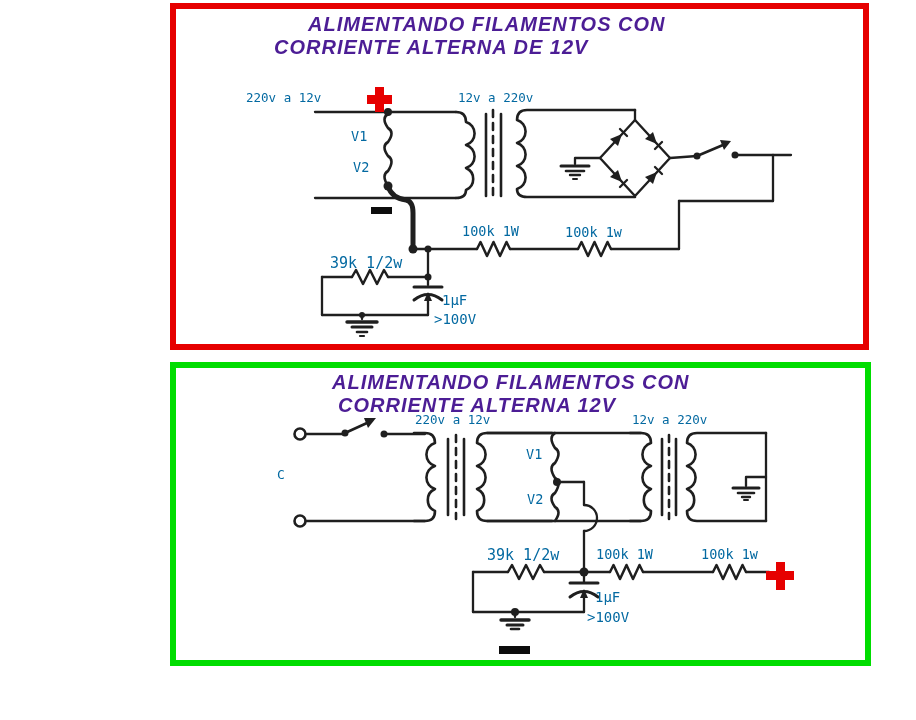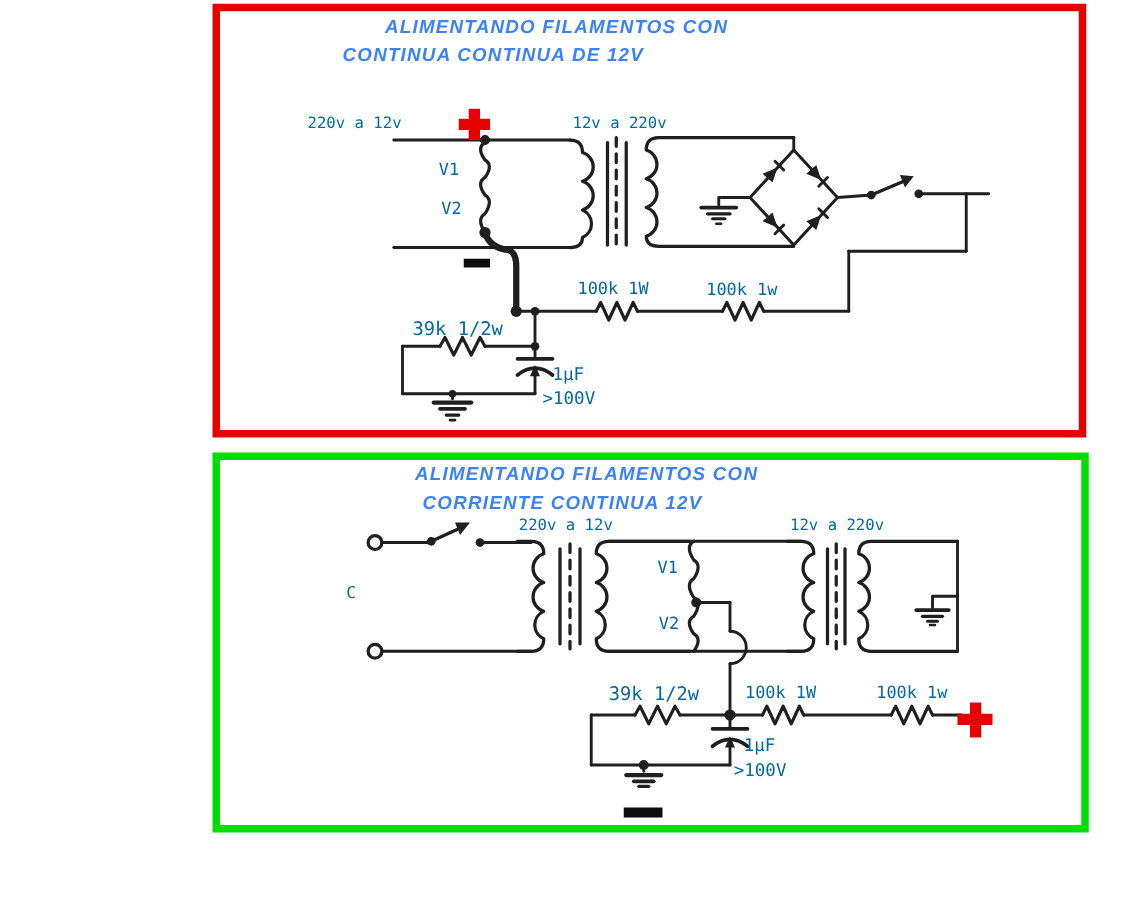--- a/index.html
+++ b/index.html
@@ -2,21 +2,21 @@
 <html><head>
 <meta charset="utf-8">
 <style>
   html,body{margin:0;padding:0;background:#ffffff;}
   .stage{position:relative;width:916px;height:720px;background:#ffffff;overflow:hidden;
          font-family:"Liberation Sans",sans-serif;}
   .stage svg{position:absolute;left:0;top:0;}
   .lbl{position:absolute;white-space:nowrap;color:#0369a1;
        font-family:"DejaVu Sans Mono","Liberation Mono",monospace;}
   .title{position:absolute;white-space:nowrap;font-family:"Liberation Sans",sans-serif;
-         font-weight:bold;font-style:italic;color:#3b82f6;font-size:15px;letter-spacing:1px;}
+         font-weight:bold;font-style:italic;color:#4c1d95;font-size:20px;letter-spacing:1px;}
 </style>
 </head>
 <body>
 
 <div class="stage">
 
 <svg width="916" height="720" viewBox="0 0 916 720">
 
   <rect x="173" y="6" width="693" height="341" fill="none" stroke-width="6" stroke="#e60000"></rect>
   <rect x="173" y="365" width="695" height="298" fill="none" stroke-width="6" stroke="#00dd00"></rect>
@@ -188,34 +188,34 @@
   </g>
 
   <g fill="#e60000">
     <rect x="776" y="562" width="9" height="28"></rect>
     <rect x="766" y="571" width="28" height="9"></rect>
   </g>
   <rect x="499" y="646" width="31" height="8" fill="#0d0d0d"></rect>
 </svg>
 
   <div class="title" style="left:308px;top:13px;">ALIMENTANDO FILAMENTOS CON</div>
-  <div class="title" style="left:274px;top:36px;">CONTINUA CONTINUA DE 12V</div>
+  <div class="title" style="left:274px;top:36px;">CORRIENTE ALTERNA DE 12V</div>
 
   <div class="lbl" style="left:246px;top:90px;font-size:12.5px;">220v a 12v</div>
   <div class="lbl" style="left:458px;top:90px;font-size:12.5px;">12v a 220v</div>
   <div class="lbl" style="left:351px;top:128px;font-size:13.5px;">V1</div>
   <div class="lbl" style="left:353px;top:159px;font-size:13.5px;">V2</div>
   <div class="lbl" style="left:462px;top:223px;font-size:13.5px;">100k 1W</div>
   <div class="lbl" style="left:565px;top:224px;font-size:13.5px;">100k 1w</div>
   <div class="lbl" style="left:330px;top:254px;font-size:15px;">39k 1/2w</div>
   <div class="lbl" style="left:442px;top:292px;font-size:14px;">1µF</div>
   <div class="lbl" style="left:434px;top:311px;font-size:14px;">&gt;100V</div>
 
   <div class="title" style="left:332px;top:371px;">ALIMENTANDO FILAMENTOS CON</div>
-  <div class="title" style="left:338px;top:394px;">CORRIENTE CONTINUA 12V</div>
+  <div class="title" style="left:338px;top:394px;">CORRIENTE ALTERNA 12V</div>
 
   <div class="lbl" style="left:415px;top:412px;font-size:12.5px;">220v a 12v</div>
   <div class="lbl" style="left:632px;top:412px;font-size:12.5px;">12v a 220v</div>
   <div class="lbl" style="left:277px;top:467px;font-size:13px;">C</div>
   <div class="lbl" style="left:526px;top:446px;font-size:13.5px;">V1</div>
   <div class="lbl" style="left:527px;top:491px;font-size:13.5px;">V2</div>
   <div class="lbl" style="left:487px;top:546px;font-size:15px;">39k 1/2w</div>
   <div class="lbl" style="left:596px;top:546px;font-size:13.5px;">100k 1W</div>
   <div class="lbl" style="left:701px;top:546px;font-size:13.5px;">100k 1w</div>
   <div class="lbl" style="left:595px;top:589px;font-size:14px;">1µF</div>

